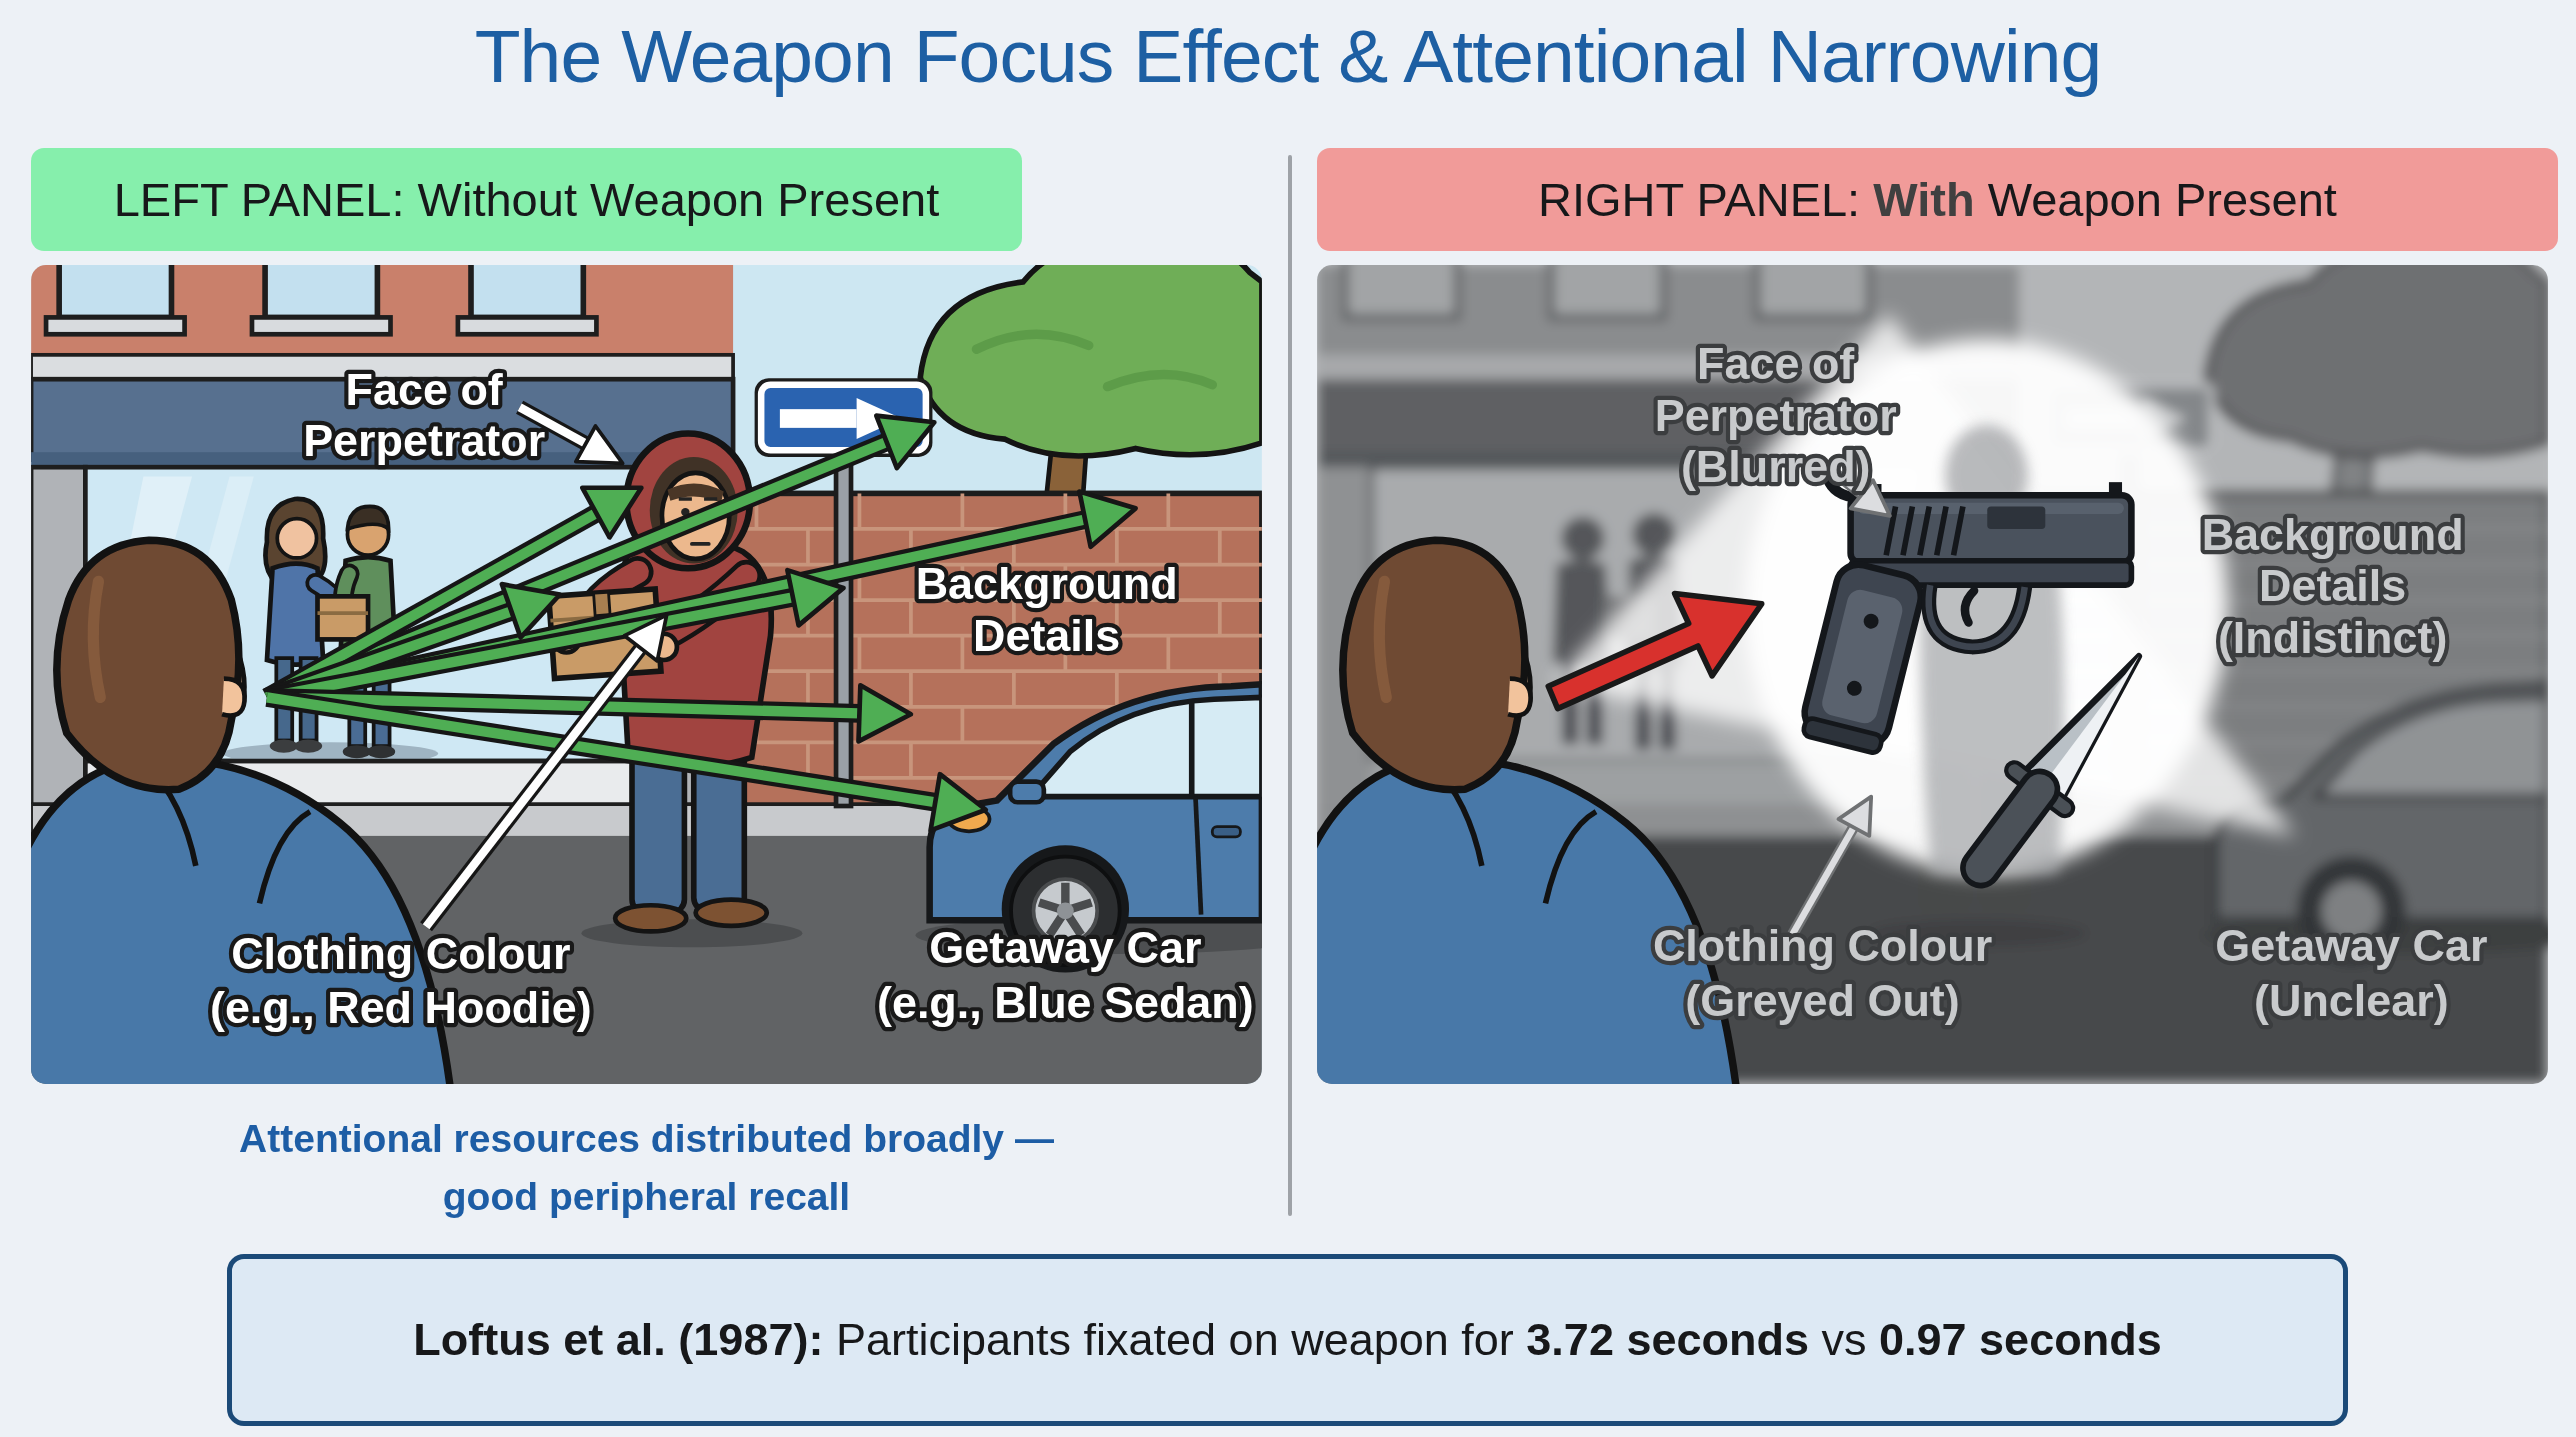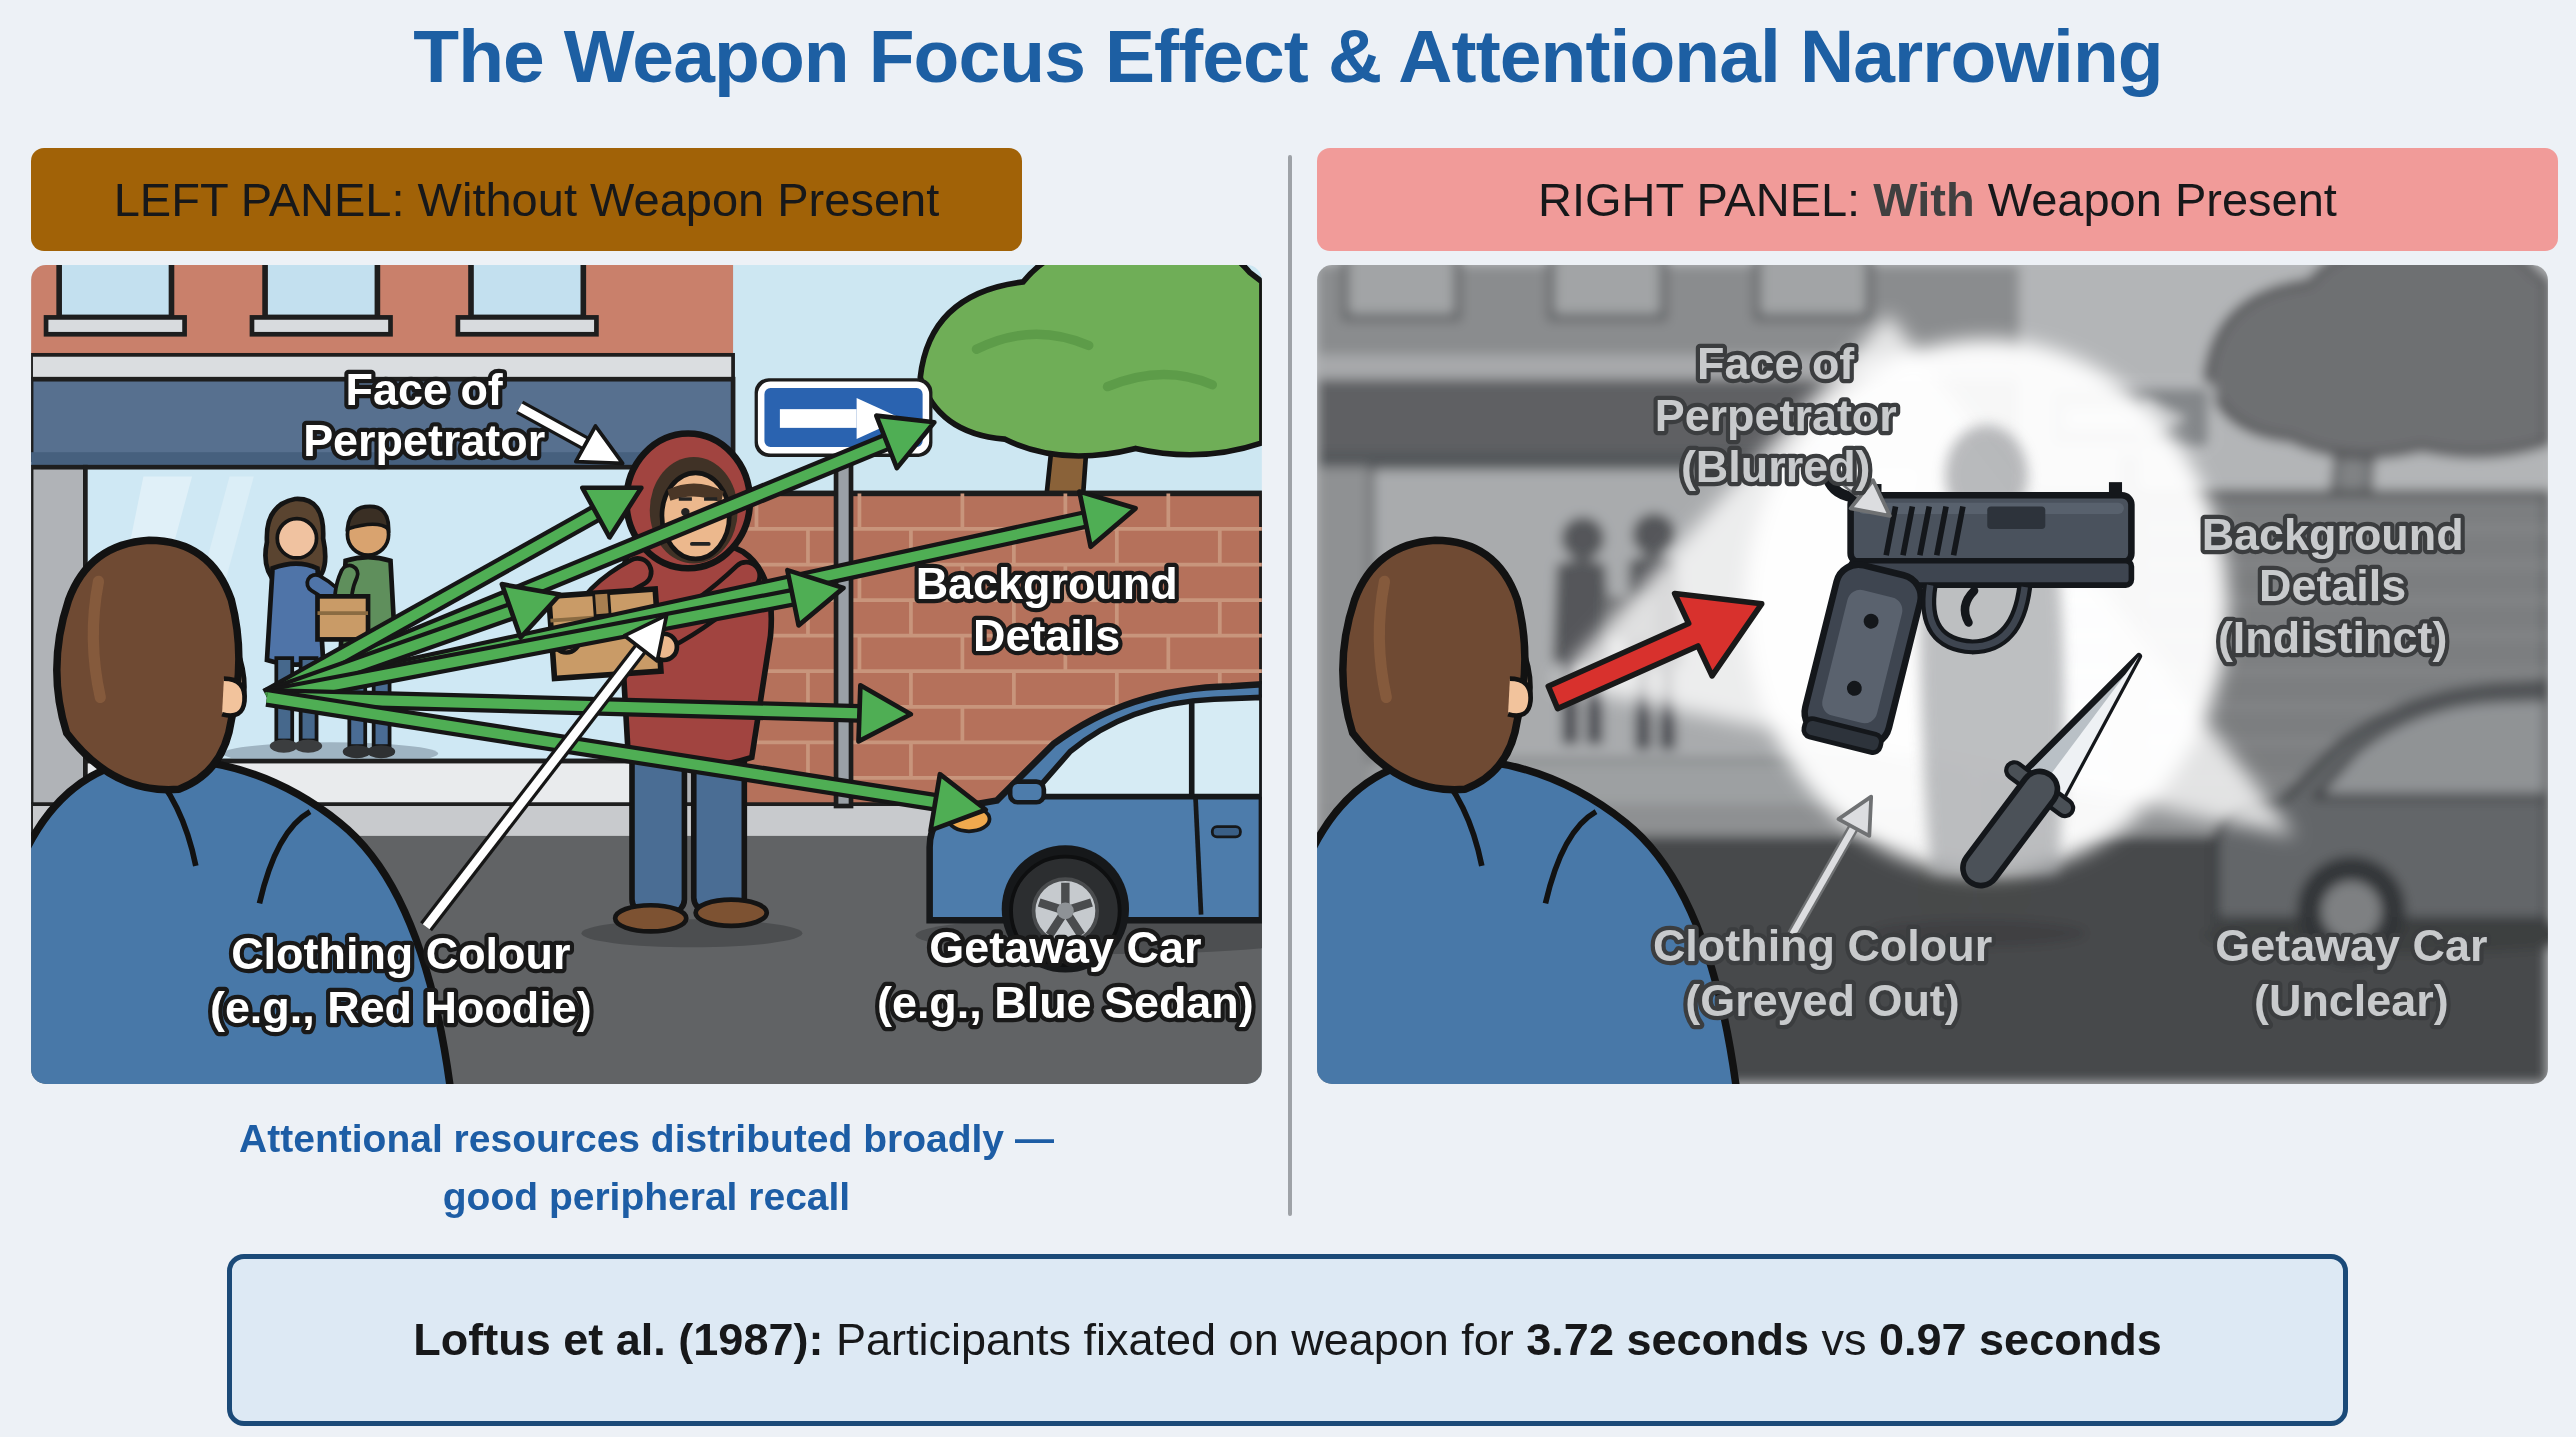--- a/index.html
+++ b/index.html
@@ -1,23 +1,23 @@
 <!DOCTYPE html>
 <html style="font-size:15px"><head>
 <meta charset="utf-8">
 <style>
   html,body{margin:0;padding:0;}
   .page{position:relative;width:2576px;height:1438px;background:#edf1f6;
         font-family:"Liberation Sans",sans-serif;overflow:hidden;}
   .title{position:absolute;top:13px;left:0;width:2576px;text-align:center;
-         font-size:75px;font-weight:bold;color:#1d5fa3;letter-spacing:-0.9px;}
+         font-size:75px;font-weight:normal;color:#1d5fa3;letter-spacing:-0.9px;}
   .hdr{position:absolute;top:148px;height:103px;border-radius:13px;
        display:flex;align-items:center;justify-content:center;
        font-size:47px;color:#17181a;white-space:pre;}
-  .hdr-left{left:31px;width:991px;background:#a16207;}
+  .hdr-left{left:31px;width:991px;background:#86efac;}
   .hdr-right{left:1317px;width:1241px;background:#f19b99;}
   .hdr .bold{font-weight:normal;}
   .hdr .red{font-weight:bold;color:#404040;}
   .scene-wrap{position:absolute;top:265px;width:1231px;height:819px;}
   .scene-left{left:31px;} .scene-right{left:1317px;}
   svg{display:block;}
   .cap{position:absolute;top:1110px;width:1231px;text-align:center;
        font-weight:bold;font-size:39px;line-height:58px;}
   .cap-left{left:31px;color:#1d5da5;}
   .cap-right{left:1317px;color:#b3201f;}

